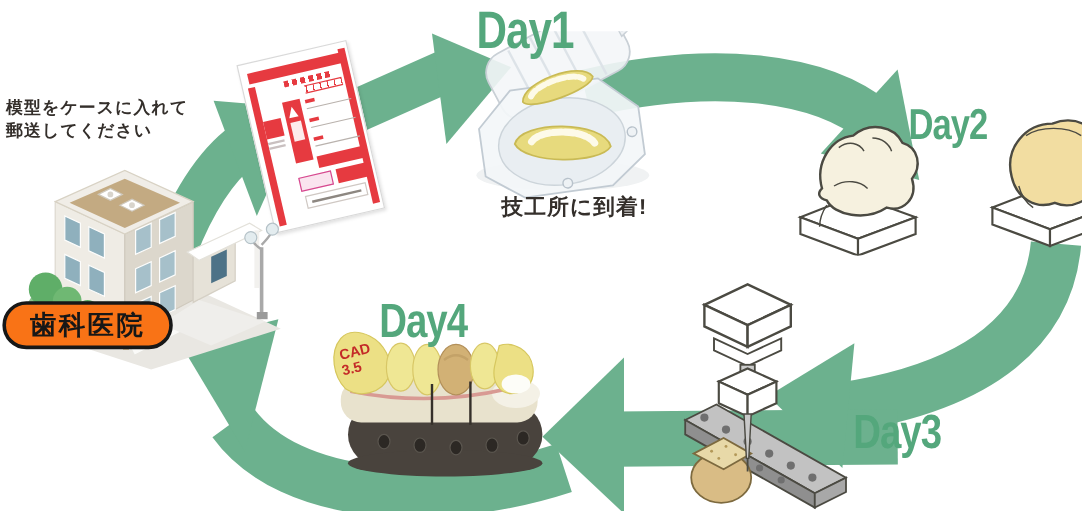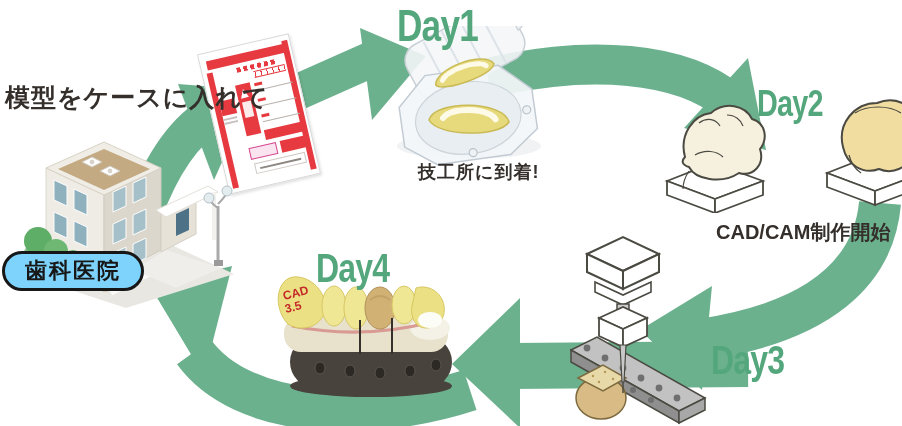--- a/index.html
+++ b/index.html
@@ -5,38 +5,38 @@
   html,body{margin:0;padding:0;background:#fff;}
   .stage{
     position:relative;width:902px;height:426px;overflow:hidden;background:#fff;
     font-family:"Liberation Sans","DejaVu Sans",sans-serif;
   }
   .stage *{box-sizing:border-box;}
   .abs{position:absolute;}
   
   .note{
     left:5px;top:80px;z-index:6;color:var(--text-dark);
-    font-size:25px;font-weight:bold;line-height:1.38;letter-spacing:1px;
+    font-size:14px;font-weight:bold;line-height:1.38;letter-spacing:1px;
   }
   .day-label{
     z-index:7;color:var(--day-green);font-weight:bold;letter-spacing:-1px;
     transform:scaleX(.8);transform-origin:left top;white-space:nowrap;
   }
   #day1{left:397px;top:1px;font-size:44px;}
   #day2{left:757px;top:83px;font-size:36px;}
   #day3{left:711px;top:338px;font-size:40px;}
   #day4{left:316px;top:246px;font-size:40px;}
   .caption{
     z-index:7;color:var(--text-dark);font-weight:bold;white-space:nowrap;
   }
   #cap-day1{left:418px;top:160px;font-size:18px;letter-spacing:1px;}
   #cap-day2{left:716px;top:219px;font-size:20px;}
   .clinic-pill{
     left:2px;top:251px;z-index:7;width:142px;height:40px;
-    background:#7dd3fc;border:3px solid #171717;border-radius:21px;
+    background:#f97316;border:3px solid #171717;border-radius:21px;
     display:flex;align-items:center;justify-content:center;
     font-size:22px;font-weight:bold;color:#171717;letter-spacing:2px;
   }
   
   #arrows{left:0;top:0;z-index:1;}
   
   .envelope{
     left:212px;top:42px;width:94px;height:144px;z-index:3;
     background:#fff;border:1px solid #d9d9d9;transform:rotate(-13deg);
     box-shadow:1px 2px 3px rgba(0,0,0,.12);
@@ -89,20 +89,21 @@
       <polygon points="426,56 360,28 372,120"></polygon>
       <polygon points="766,150 748,58 684,128"></polygon>
       <polygon points="640,330 712,286 702,390"></polygon>
       <polygon points="452,364 520,298 520,428"></polygon>
       <polygon points="150,286 232,266 204,376"></polygon>
     </g>
   </svg>
 
   <div class="abs note">
     <div>模型をケースに入れて</div>
+    <div>郵送してください</div>
   </div>
 
   <svg id="building-illu" class="abs" width="220" height="190" viewBox="0 0 220 190">
     <polygon points="0,152 106,102 218,154 110,188" fill="#e9e7e2"></polygon>
     <polygon points="30,48 30,130 88,160 88,75" fill="#efece5" stroke="#dcd8cf" stroke-width="1"></polygon>
     <polygon points="88,75 88,160 145,130 145,48" fill="#dcd7cc" stroke="#cfc9bd" stroke-width="1"></polygon>
     <polygon points="30,48 88,22 145,48 88,75" fill="#f0ede7" stroke="#d8d2c4" stroke-width="1"></polygon>
     <polygon points="42,49 88,29 134,49 88,70" fill="#c3aa82"></polygon>
     <polygon points="66,42 76,37 86,42 76,47" fill="#fff" stroke="#cfc9bd" stroke-width="1"></polygon>
     <circle cx="76" cy="42" r="2.4" fill="#d8d4cc"></circle>
@@ -291,15 +292,14 @@
     <line x1="120" y1="48" x2="120" y2="84" stroke="#35302a" stroke-width="2"></line>
     <text x="12" y="30" transform="rotate(-14 12 30)" fill="#c42a28" font-size="12" font-weight="bold">CAD</text>
     <text x="14" y="43" transform="rotate(-14 14 43)" fill="#c42a28" font-size="12" font-weight="bold">3.5</text>
   </svg>
 
   <div id="day1" class="abs day-label">Day1</div>
   <div id="day2" class="abs day-label">Day2</div>
   <div id="day3" class="abs day-label">Day3</div>
   <div id="day4" class="abs day-label">Day4</div>
   <div id="cap-day1" class="abs caption">技工所に到着!</div>
-  <div id="cap-day2" class="abs caption">CAD/CAM制作開始</div>
 
 </div>
 
 </body></html>

